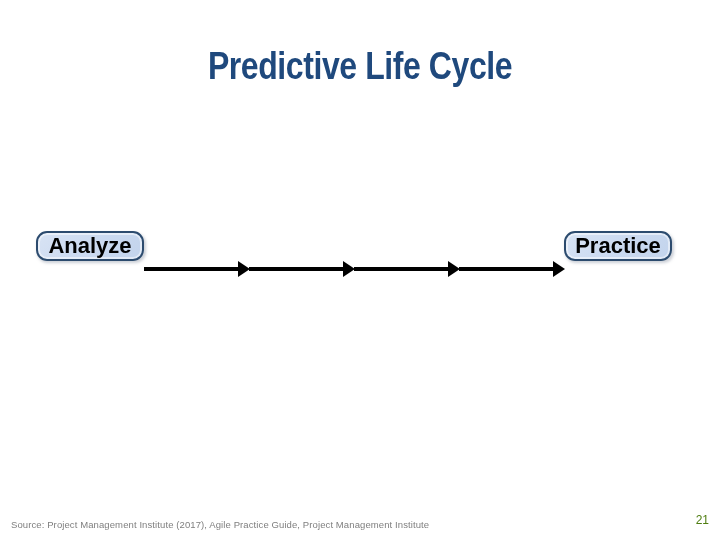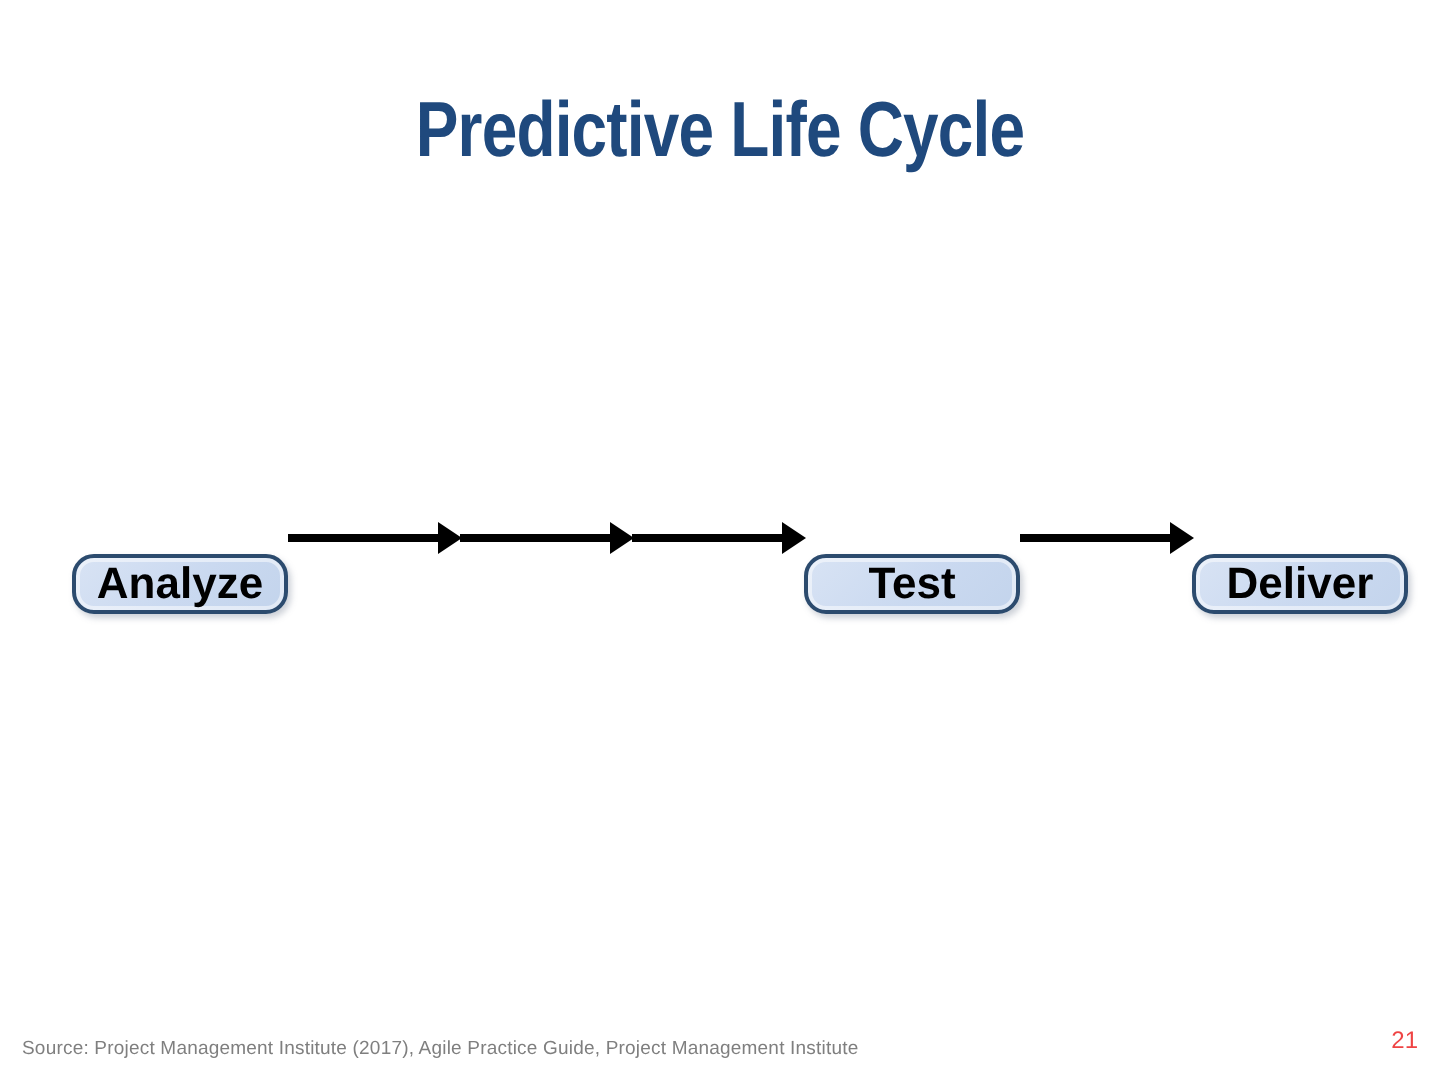--- a/index.html
+++ b/index.html
@@ -25,24 +25,24 @@
     font-weight: bold;
     color: #1f497d;
     transform: scaleX(0.82);
     letter-spacing: -0.5px;
     white-space: nowrap;
   }
   .flow {
     position: absolute;
     top: 231px;
     left: 36px;
-    right: 16px;
+    right: 48px;
     height: 76px;
     display: flex;
-    align-items: flex-end;
+    align-items: flex-start;
   }
   .step {
     flex: 0 0 108px;
     display: flex;
     align-items: center;
     justify-content: center;
     background: linear-gradient(135deg, #d8e3f4 0%, #cad9f0 55%, #c3d4ec 100%);
     border: 2.5px solid #2c4b6e;
     border-radius: 11px;
     box-shadow: inset 0 0 0 2px rgba(255,255,255,0.5), 1.5px 2px 3px rgba(110,120,140,0.35);
@@ -87,21 +87,21 @@
     font-size: 9.5px;
     color: #7f7f7f;
     letter-spacing: 0.1px;
     margin-left: 11px;
   }
   .page-number {
     position: absolute;
     top: 513px;
     right: 11px;
     font-size: 12px;
-    color: #ef4444;
+    color: #4d7c0f;
   }
 </style>
 </head>
 <body>
 
 <div class="slide">
 
   <div class="title">Predictive Life Cycle</div>
 
   <div class="flow">
@@ -111,28 +111,25 @@
     </div>
 
     <div class="arrow"></div>
 
 
     <div class="arrow"></div>
 
 
     <div class="arrow"></div>
 
-    <div class="step">
-      <span>Test</span>
-    </div>
 
     <div class="arrow"></div>
 
     <div class="step">
-      <span>Deliver</span>
+      <span>Practice</span>
     </div>
 
   </div>
 
   <div class="source">Source: Project Management Institute (2017), Agile Practice Guide, Project Management Institute</div>
 
   <div class="page-number">21</div>
 
 </div>
 

